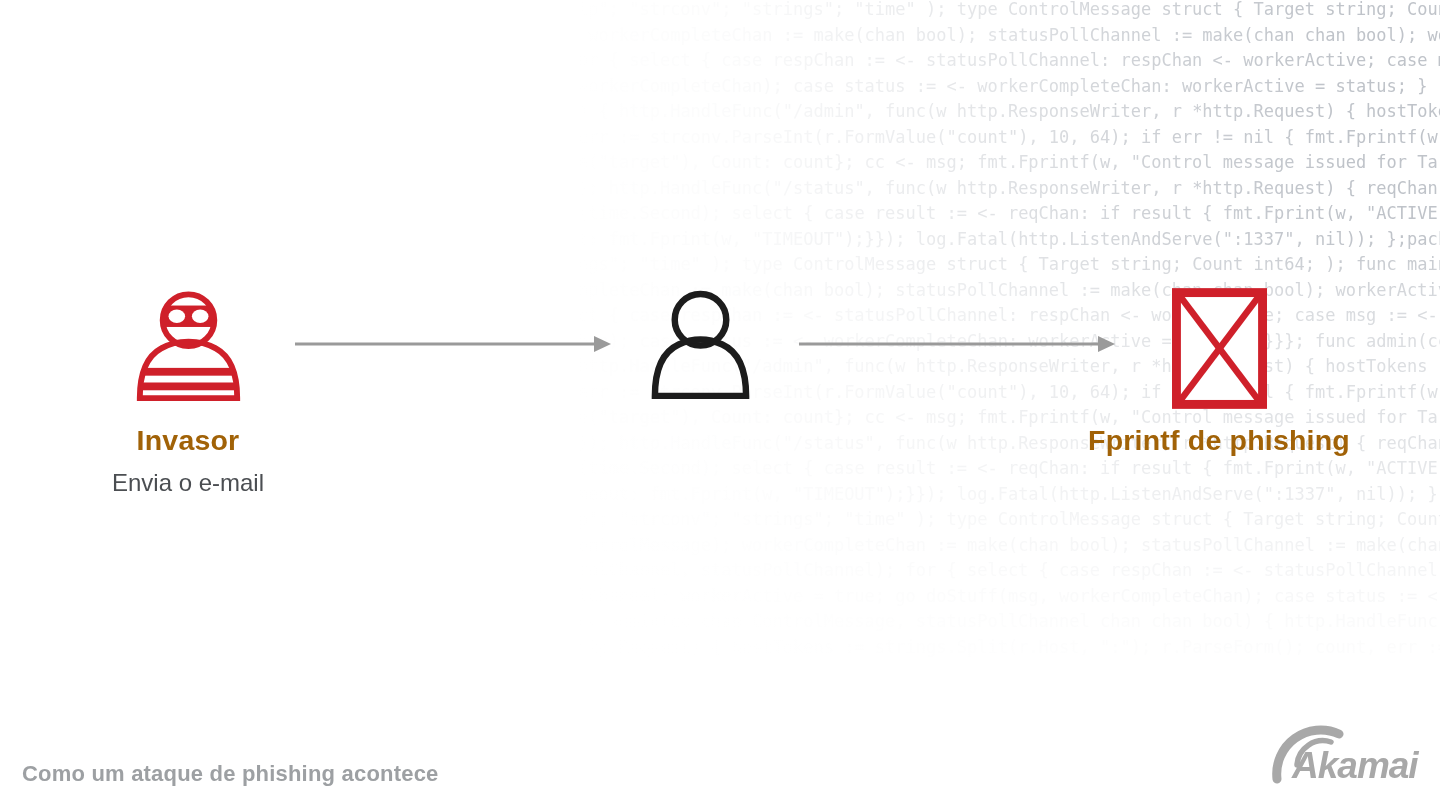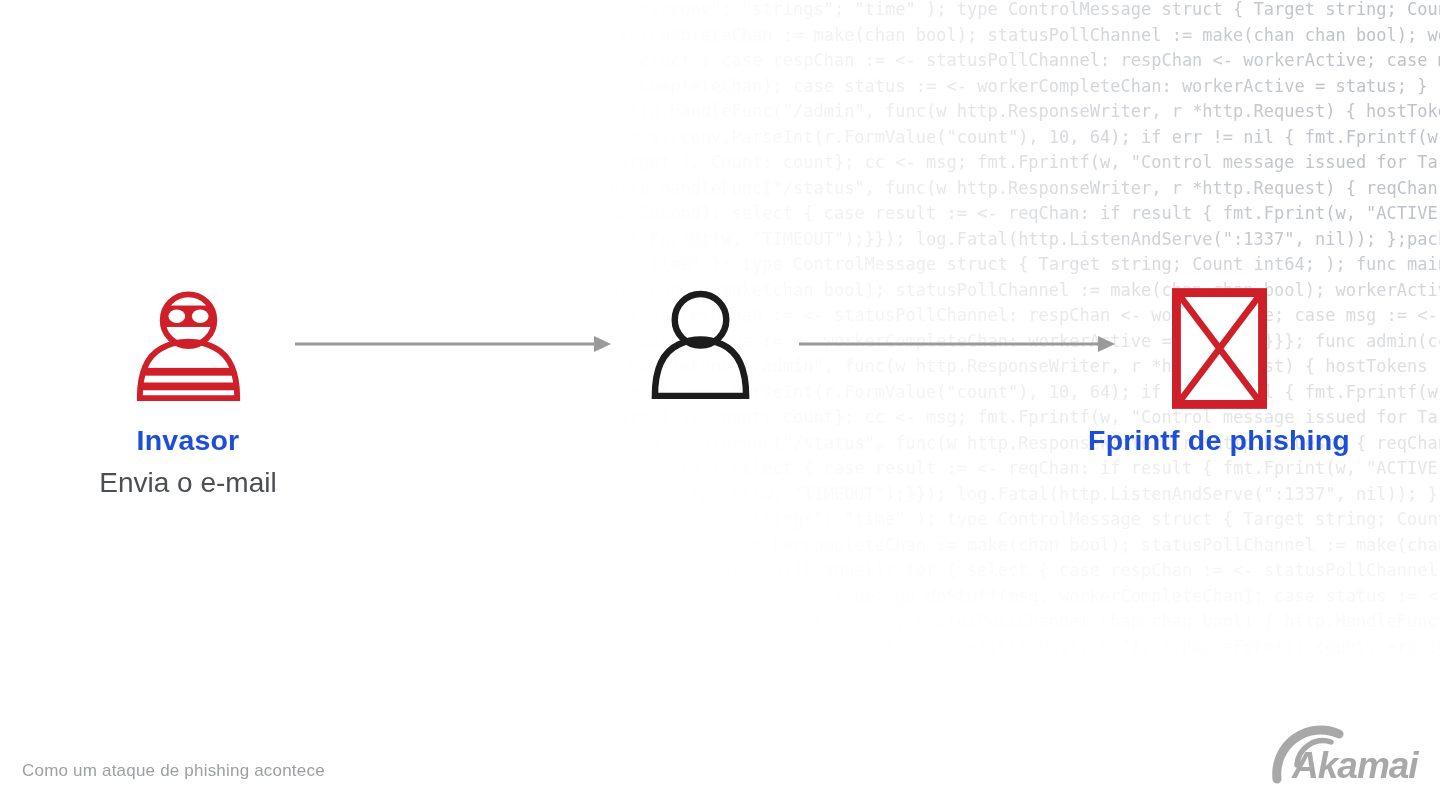--- a/index.html
+++ b/index.html
@@ -49,37 +49,37 @@
       #ffffff 695px);
   }
 
   
   .step { position:absolute; top:288px; text-align:center; z-index:2; }
   .step-1 { left:38px;   width:300px; }
   .step-2 { left:550px;  width:300px; }
   .step-3 { left:1029px; width:380px; }
   .icon-wrap { height:136px; display:flex; justify-content:center; align-items:flex-start; }
   .step-title {
-    font-size:28.5px; font-weight:700; color:#1d4ed8;
+    font-size:28.5px; font-weight:700; color:#a16207;
     letter-spacing:0.2px;
   }
   .step-sub {
     margin-top:9px;
-    font-size:28px; line-height:33px; color:#4b4e52;
+    font-size:24px; line-height:33px; color:#4b4e52;
   }
   .step-3 .step-sub { max-width:285px; margin-left:auto; margin-right:auto; }
 
   .arrow { position:absolute; top:332px; width:320px; height:24px; z-index:2; }
   .arrow-1 { left:293px; }
   .arrow-2 { left:797px; }
 
   
   .caption {
     position:absolute; left:22px; top:761px; z-index:3;
-    font-size:17px; font-weight:400; color:#9da0a3; letter-spacing:0.2px;
+    font-size:22px; font-weight:700; color:#9da0a3; letter-spacing:0.2px;
   }
   .logo { position:absolute; left:1268px; top:721px; z-index:3; }
 </style>
 </head>
 <body>
 
 <div class="code-bg">
     <div class="code-line">package main; import ( "fmt"; "html"; "log"; "net/http"; "strconv"; "strings"; "time" ); type ControlMessage struct { Target string; Coun</div>
     <div class="code-line">t int64; }; func main() { controlChannel := make(chan ControlMessage); workerCompleteChan := make(chan bool); statusPollChannel := make(chan chan bool); wo</div>
     <div class="code-line">rkerActive := false; go admin(controlChannel, statusPollChannel); for { select { case respChan := &lt;- statusPollChannel: respChan &lt;- workerActive; case m</div>

